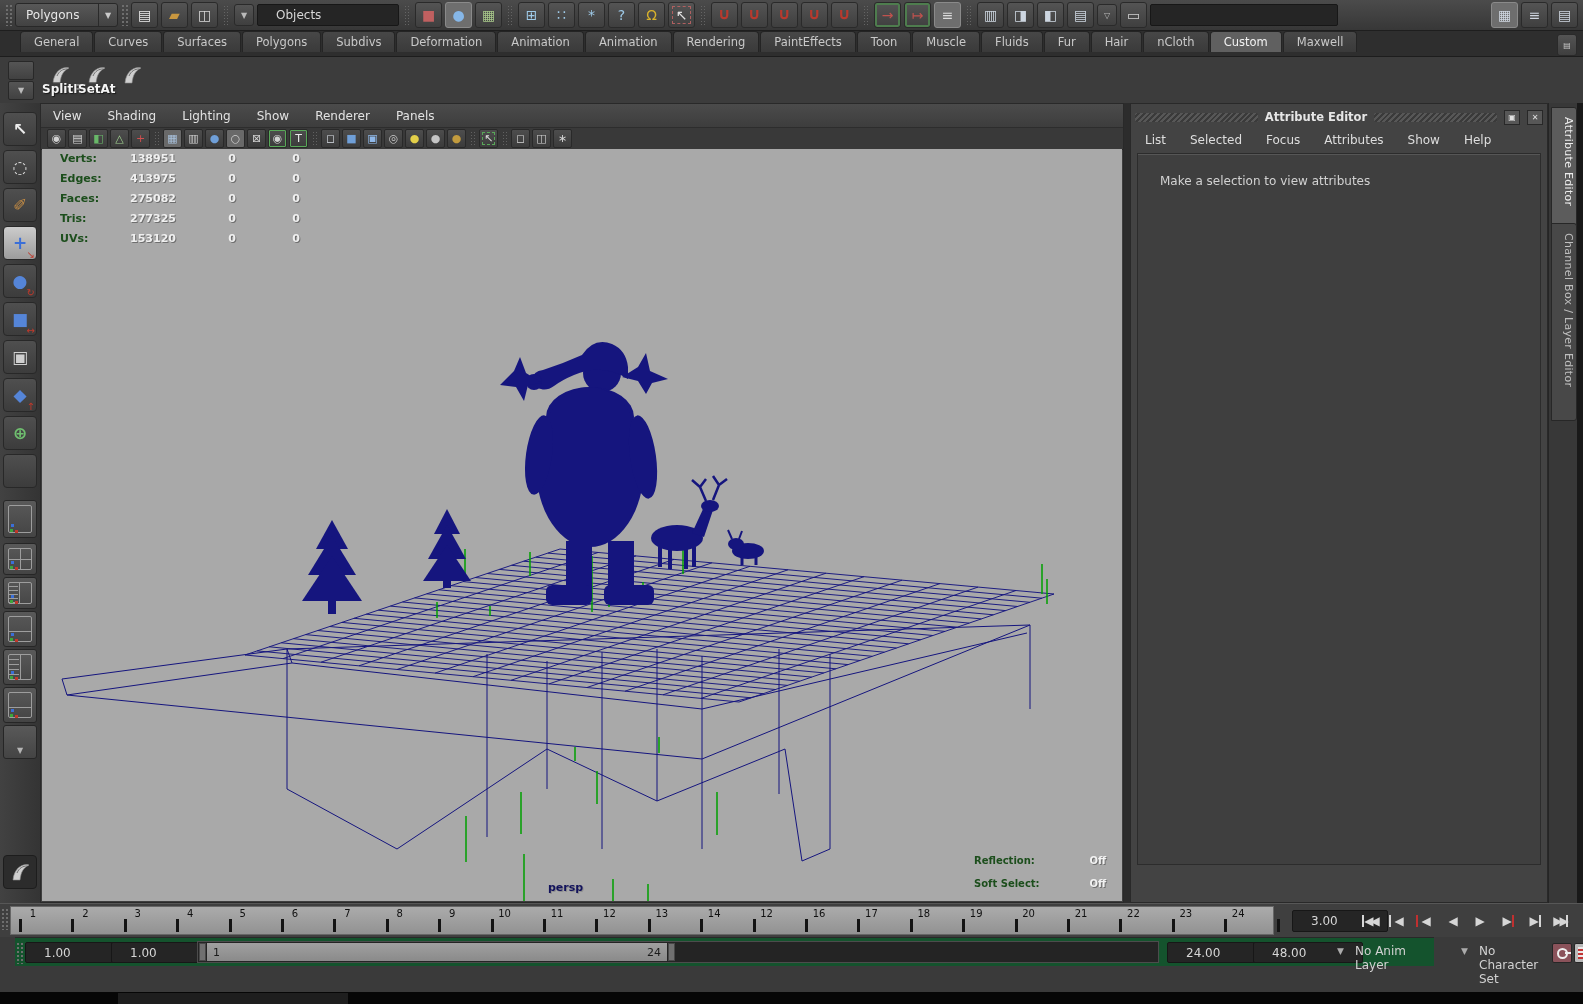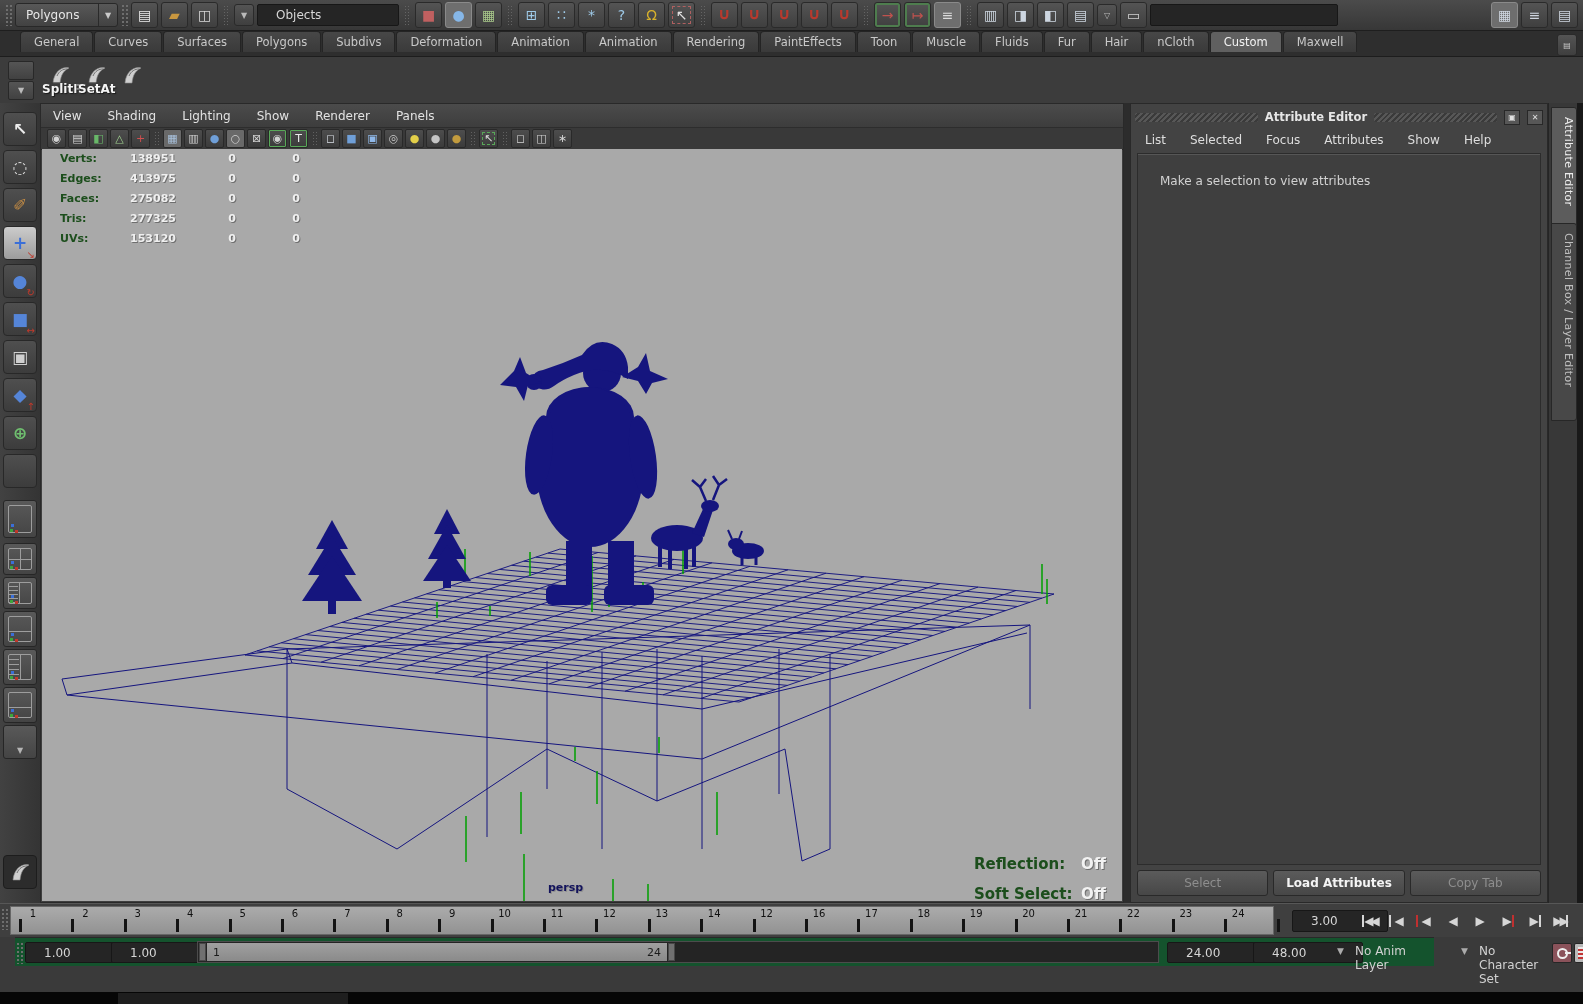--- a/index.html
+++ b/index.html
@@ -71,21 +71,21 @@
   .pico.active{background:#696969}
   .pico.green{box-shadow:inset 0 0 0 1px #58a858}
   .pico.dashed-green{outline:1px dashed #58a858;outline-offset:-4px}
   .psep{width:5px;height:16px;background-image:radial-gradient(#616161 32%,transparent 34%);background-size:3px 3px;margin:0 2px;flex:none}
   .viewport{position:absolute;left:1px;right:1px;top:45px;bottom:1px;background:#a9a9a9;overflow:hidden}
   .hudrow{position:absolute;left:0;height:20px;font-weight:bold;font-size:11px;width:300px}
   .hudrow .hl{position:absolute;left:18px;color:#1c4e1c}
   .hudrow .hv{position:absolute;left:70px;width:64px;text-align:right;color:#f0f0f0;text-shadow:1px 1px 0 #6e6e6e}
   .hudrow .h1{position:absolute;left:150px;width:44px;text-align:right;color:#f0f0f0;text-shadow:1px 1px 0 #6e6e6e}
   .hudrow .h2{position:absolute;left:214px;width:44px;text-align:right;color:#f0f0f0;text-shadow:1px 1px 0 #6e6e6e}
-  .ovl{position:absolute;right:16px;top:706px;width:132px;font-size:15px;font-weight:bold}
+  .ovl{position:absolute;right:16px;top:706px;width:132px;font-size:10px;font-weight:bold}
   .ovl .row{display:flex;justify-content:space-between;margin-bottom:12px}
   .ovl .ol{color:#1c4e1c}.ovl .ov{color:#f2f2f2;text-shadow:1px 1px 0 #6e6e6e}
   .persp{position:absolute;left:506px;top:732px;font-size:11px;font-weight:bold;color:#13135c;text-shadow:1px 1px 0 #8f8f8f}
   
   .splitter{left:1124px;top:103px;width:6px;height:800px;background:#2c2c2c}
   .ae{left:1130px;top:103px;width:418px;height:800px;background:#434343;border:1px solid #292929;box-sizing:border-box}
   .ae-title{height:22px;display:flex;align-items:center;gap:7px;padding:2px 4px 0 4px}
   .ae-tex{flex:1;height:9px;background:repeating-linear-gradient(135deg,#575757 0 2px,#3a3a3a 2px 4px);border-radius:2px}
   .ae-ttl{font-size:11.5px;font-weight:bold;color:#e6e6e6}
   .ae-winbtn{width:14px;height:13px;font-size:8px;line-height:13px;text-align:center;background:#575757;
@@ -572,25 +572,20 @@
         <span>List</span>
         <span>Selected</span>
         <span>Focus</span>
         <span>Attributes</span>
         <span>Show</span>
         <span>Help</span>
       </div>
     <div class="ae-content">
       <div class="ae-msg">Make a selection to view attributes</div>
     </div>
-    <div class="ae-btnrow" id="aebtns">
-        <div class="ae-btn disabled">Select</div>
-        <div class="ae-btn enabled">Load Attributes</div>
-        <div class="ae-btn disabled">Copy Tab</div>
-      </div>
   </div>
 
   <div class="abs side" id="sidetabs">
     <div class="edge"></div>
   <div class="vtab active" style="top: 4px; height: 112px;">Attribute Editor</div>
       <div class="vtab" style="top: 120px; height: 178px;">Channel Box / Layer Editor</div>
     </div>
 
   <div class="abs tlrow">
     <div class="handle tl-handle"></div>

